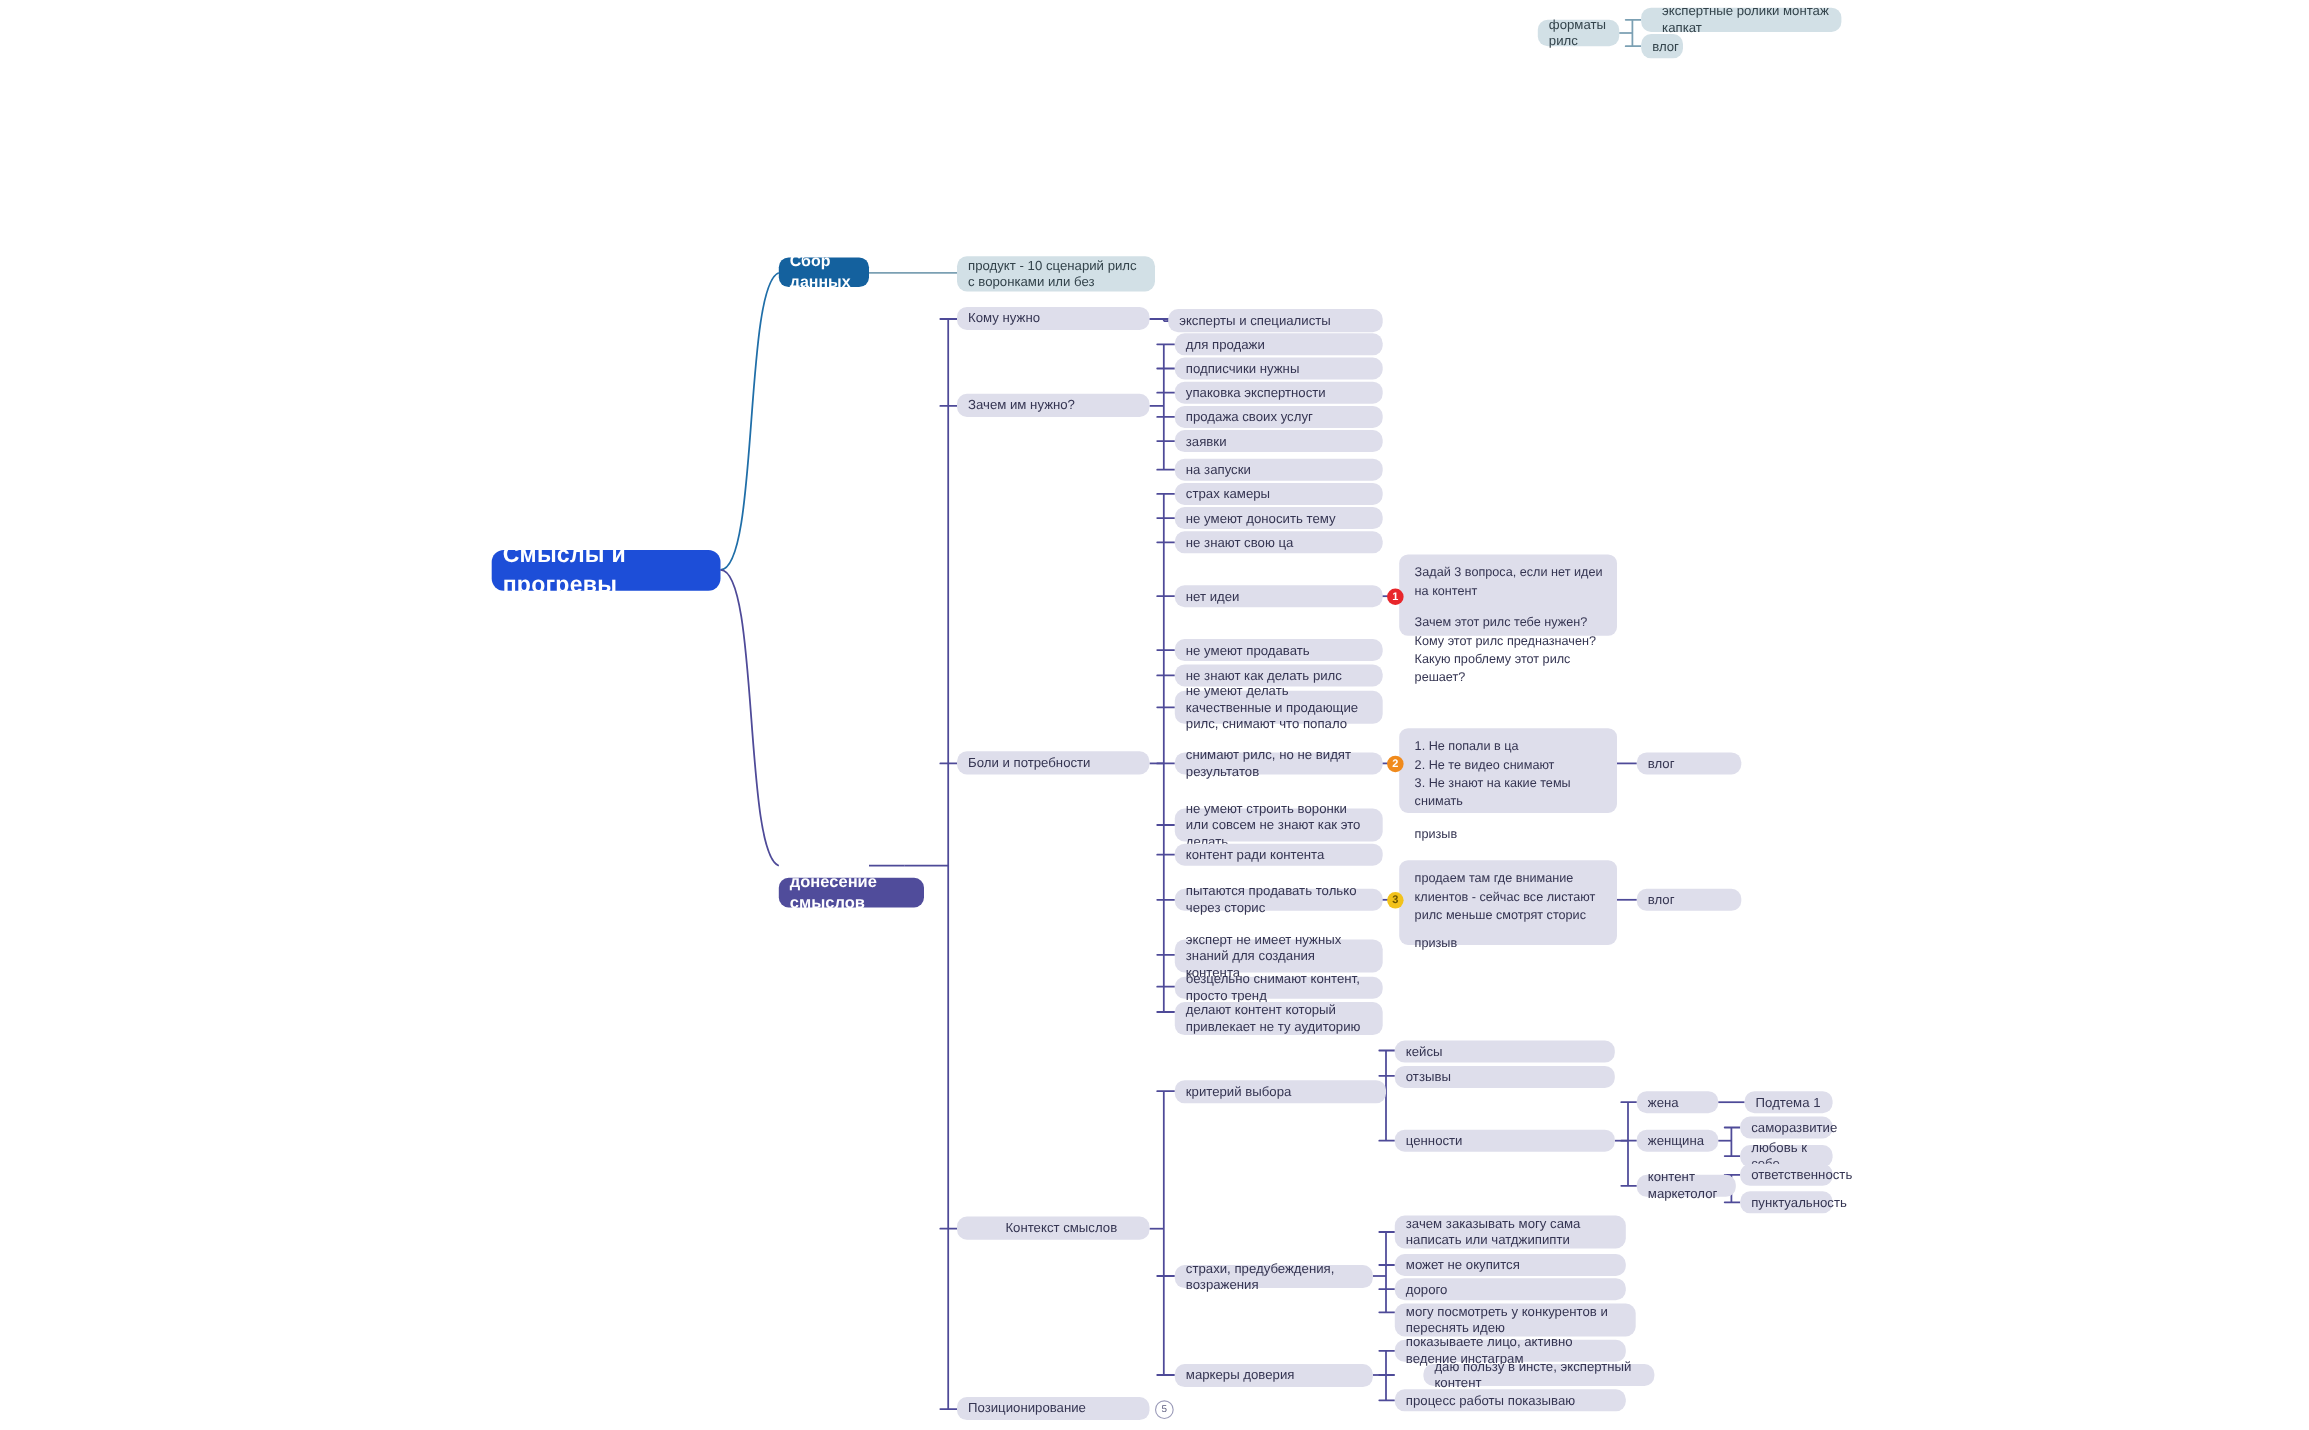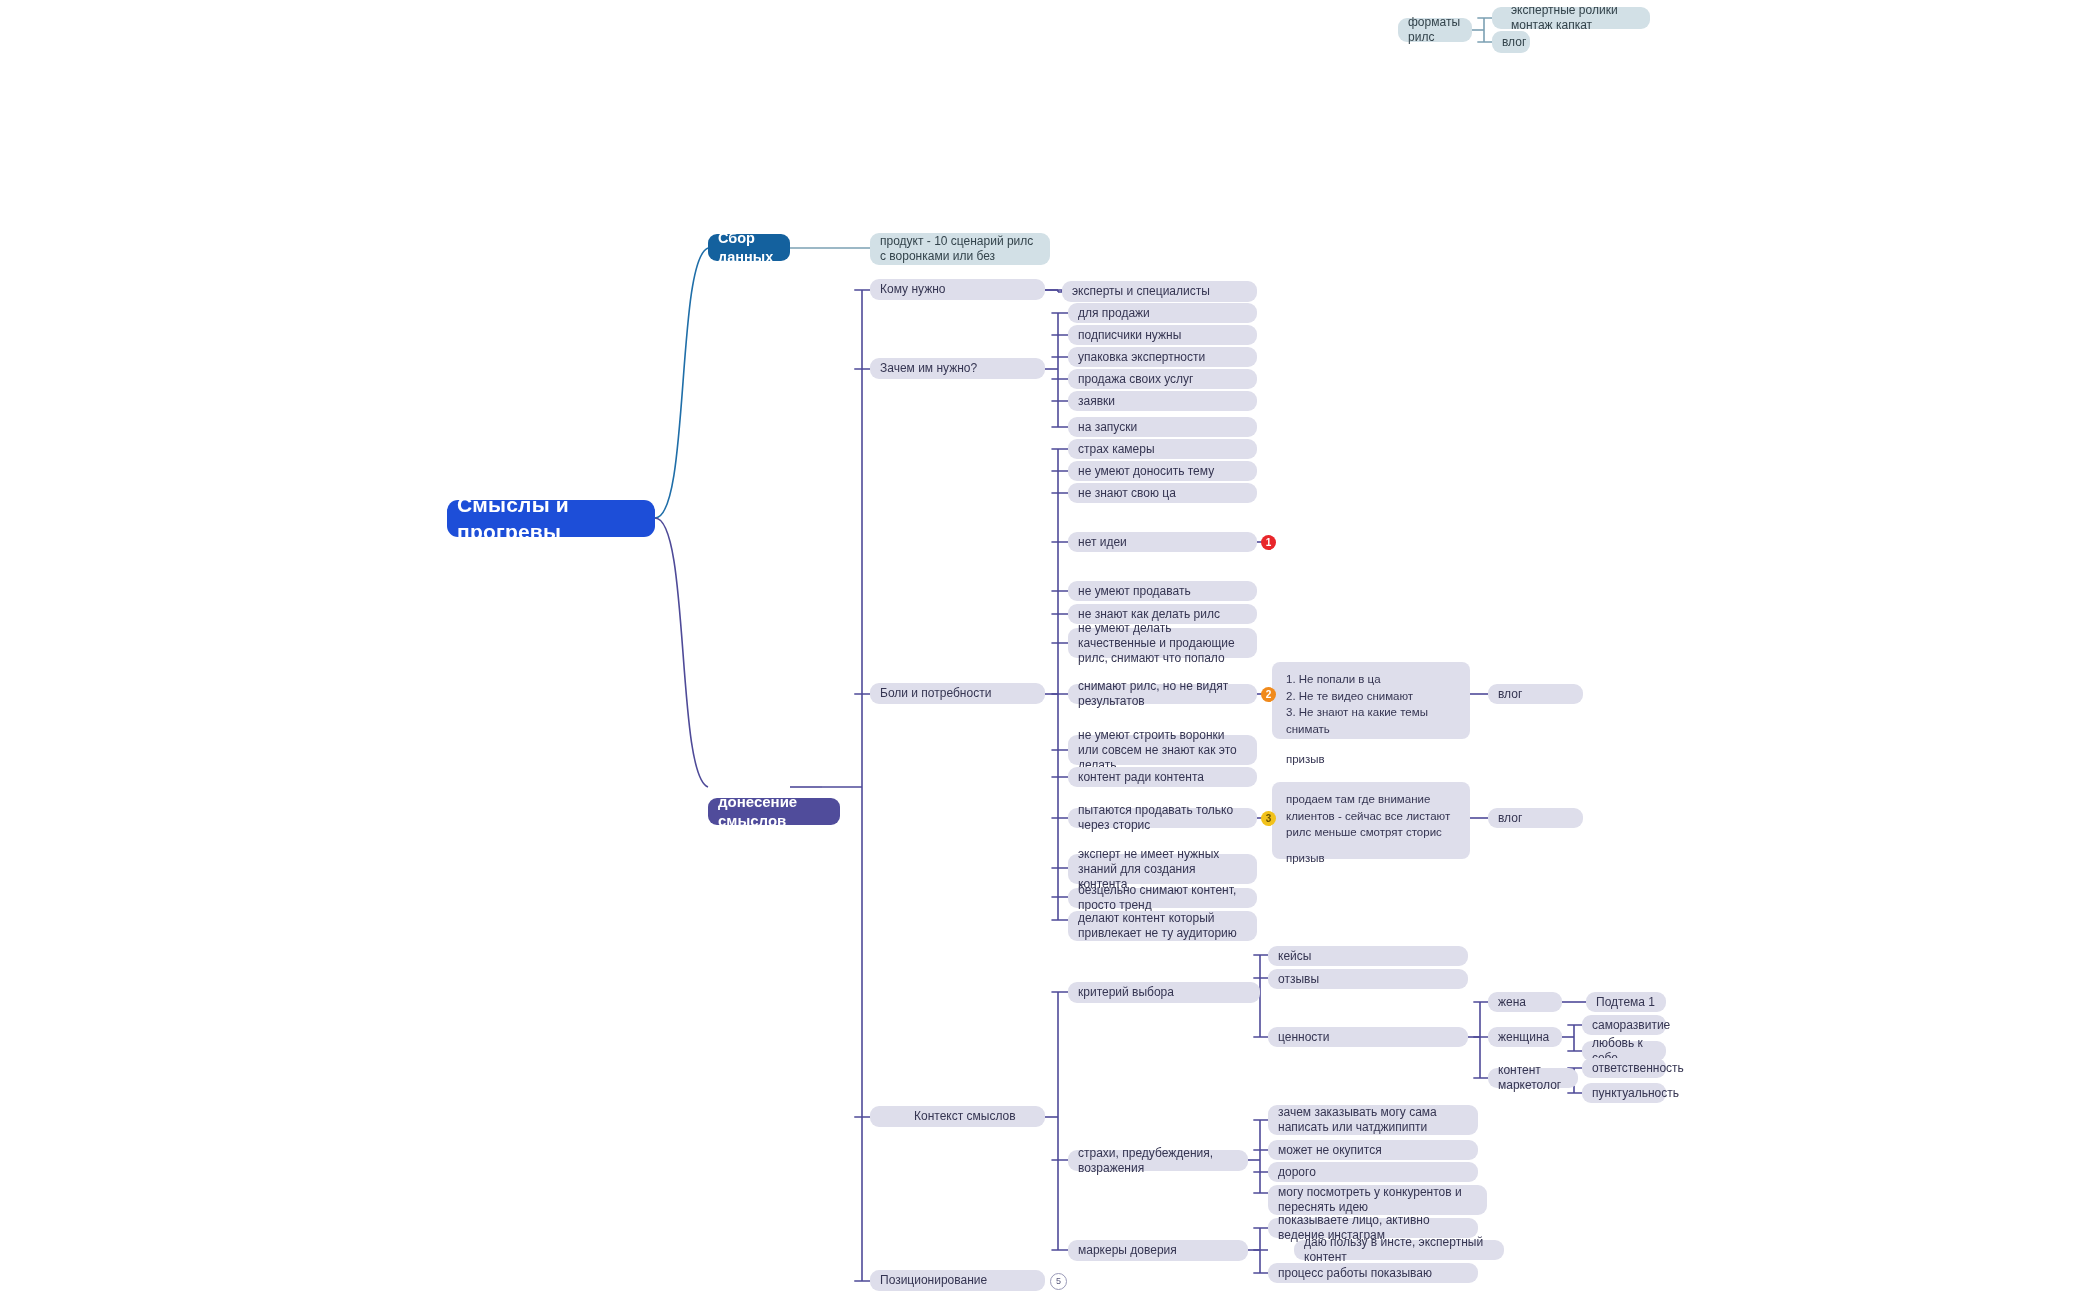--- a/index.html
+++ b/index.html
@@ -234,21 +234,21 @@
       <path d="M 1472 30 L 1484 30"></path>
       <path d="M 1484 18 L 1484 42"></path>
       <path d="M 1484 18 C 1474 18 1476 18 1492 18"></path>
       <path d="M 1484 42 C 1474 42 1476 42 1492 42"></path>
     </g>
   </svg>
 
   <div class="node n-c" style="left:1398px; top:18px; width:74px; height:24px;">
     <span>форматы рилс</span>
   </div>
-  <div class="node n-c" style="left:1492px; top:7px; width:158px; height:22px;padding-left:19px;">
+  <div class="node n-c" style="left:1492px; top:7px; width:182px; height:22px;padding-left:19px;">
     <span>экспертные ролики монтаж капкат</span>
   </div>
   <div class="node n-c" style="left:1492px; top:31px; width:38px; height:22px;">
     <span>влог</span>
   </div>
 
   <div class="node n-root" style="left:447px; top:500px; width:208px; height:37px;">
     <span>Смыслы и прогревы</span>
   </div>
 
@@ -341,20 +341,26 @@
   <div class="node n-t" style="left:1068px; top:854px; width:189px; height:30px;">
     <span>эксперт не имеет нужных знаний для создания контента</span>
   </div>
   <div class="node n-t" style="left:1068px; top:888px; width:189px; height:20px;">
     <span>безцельно снимают контент, просто тренд</span>
   </div>
   <div class="node n-t" style="left:1068px; top:911px; width:189px; height:30px;">
     <span>делают контент который привлекает не ту аудиторию</span>
   </div>
 
+  <div class="node n-note" style="left:1272px; top:504px; width:198px; height:74px; flex-direction:column;">
+    <div style="margin-bottom:12px;">Задай 3 вопроса, если нет идеи на контент</div>
+    <div>Зачем этот рилс тебе нужен?
+Кому этот рилс предназначен?
+Какую проблему этот рилс решает?</div>
+  </div>
   <div class="badge badge-1" style="left:1261px; top:535px;">
     <span>1</span>
   </div>
 
   <div class="node n-note" style="left:1272px; top:662px; width:198px; height:77px; flex-direction:column;">
     <div style="margin-bottom:13px;">1. Не попали в ца
 2. Не те видео снимают
 3. Не знают на какие темы снимать</div>
     <div>призыв</div>
   </div>

